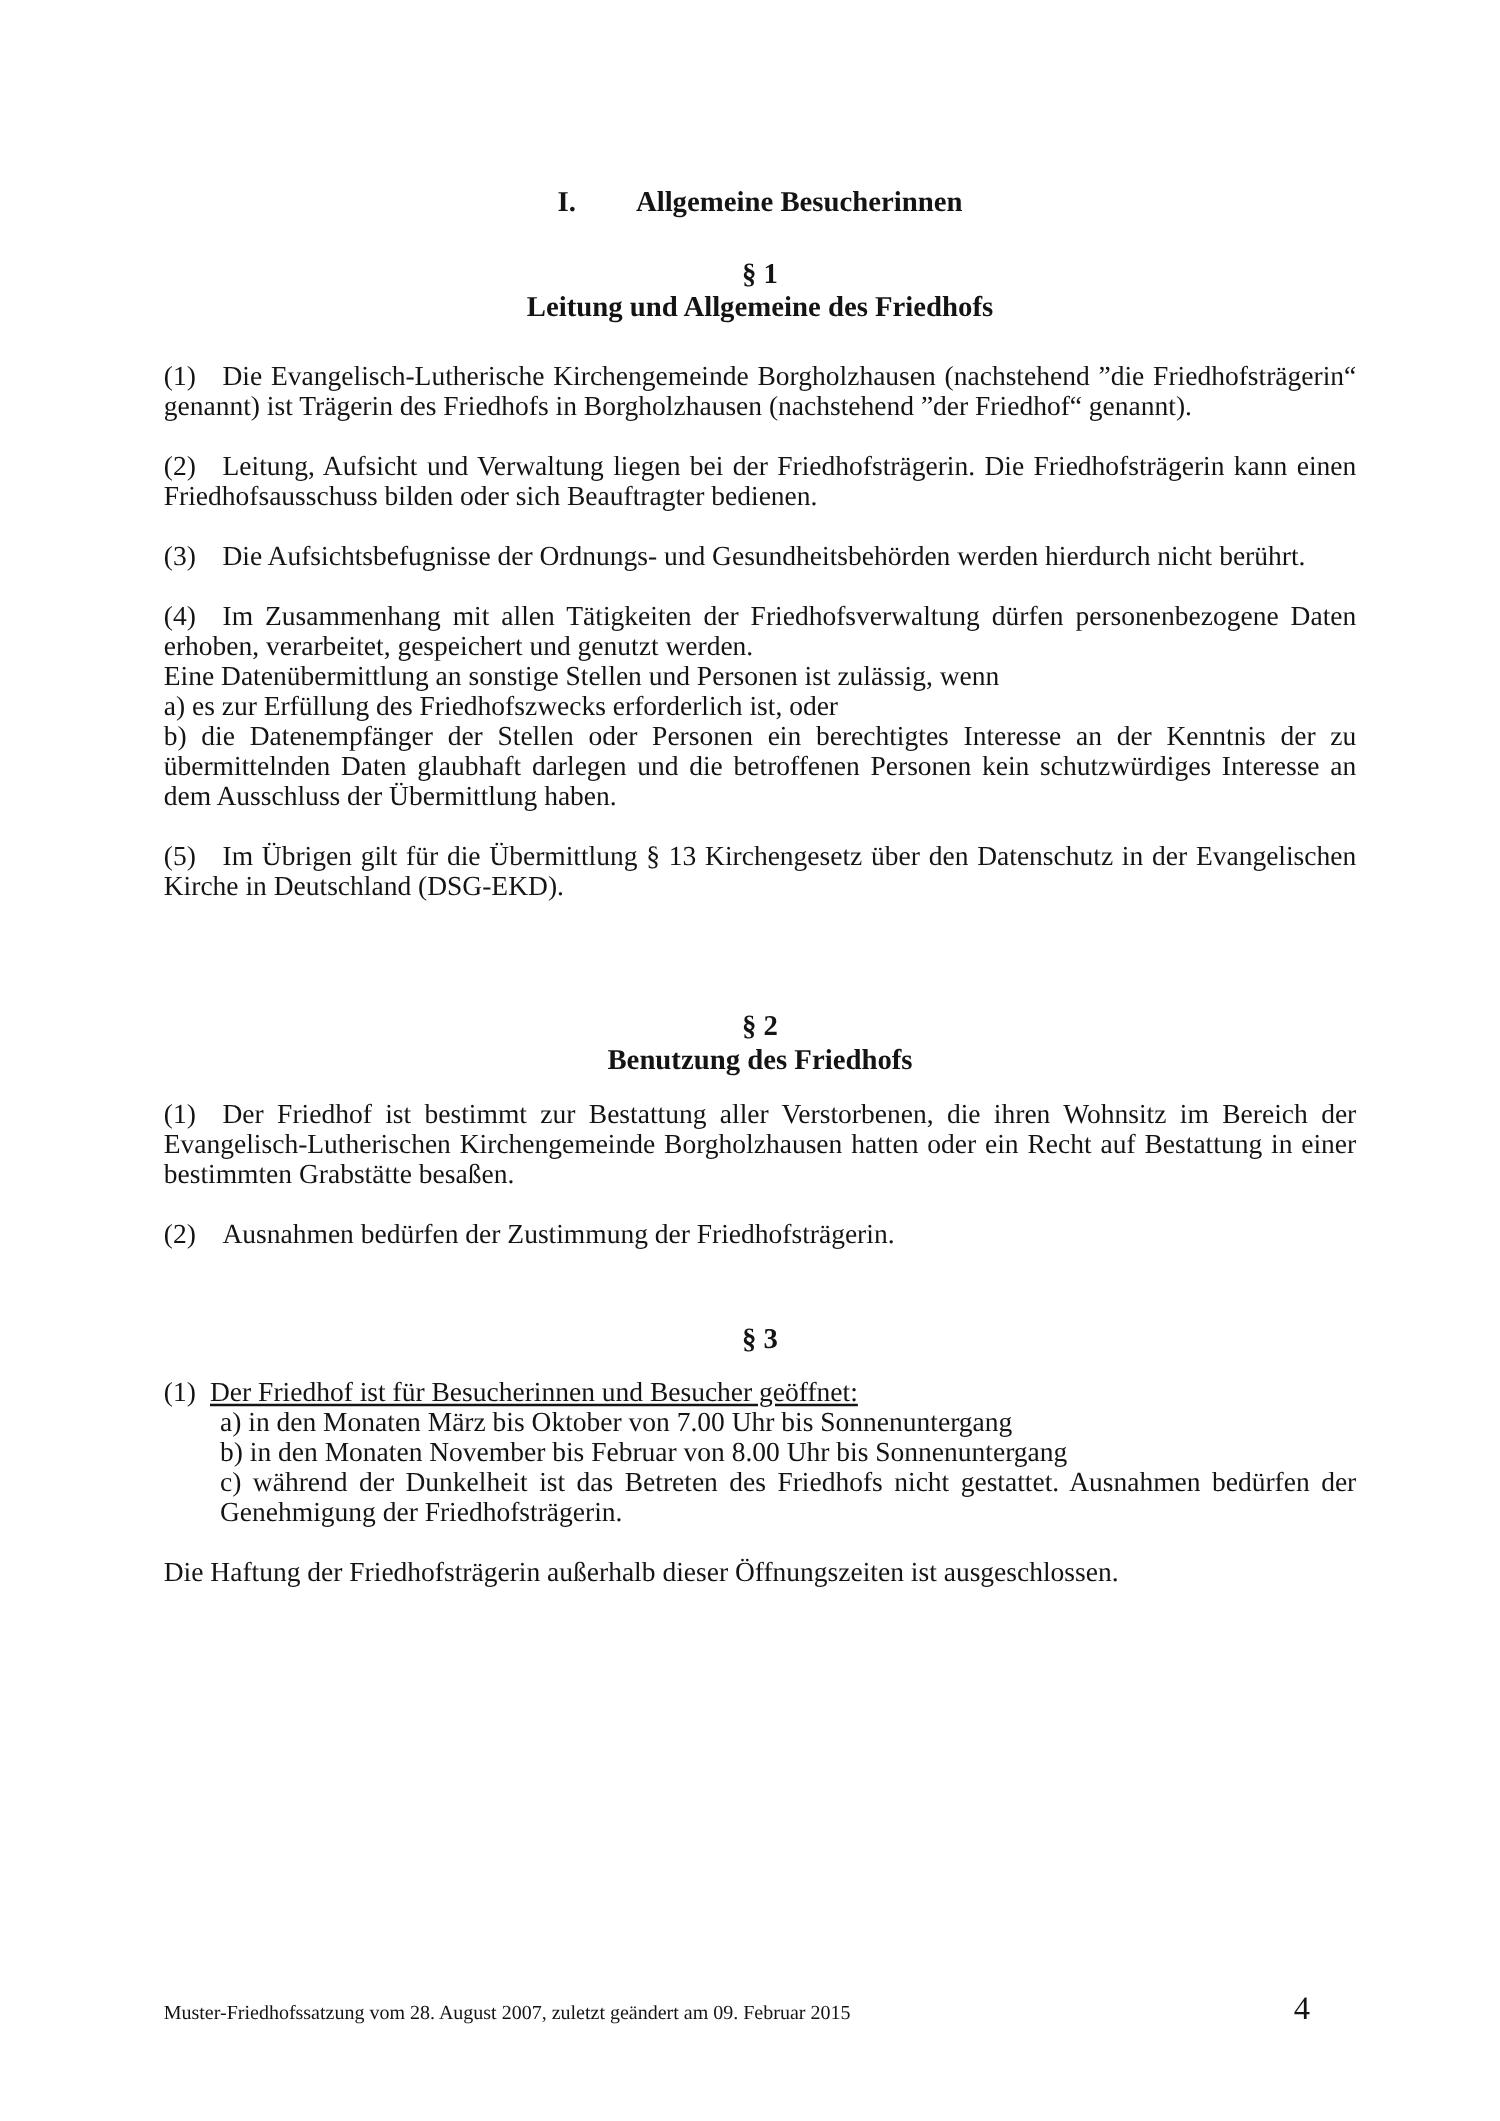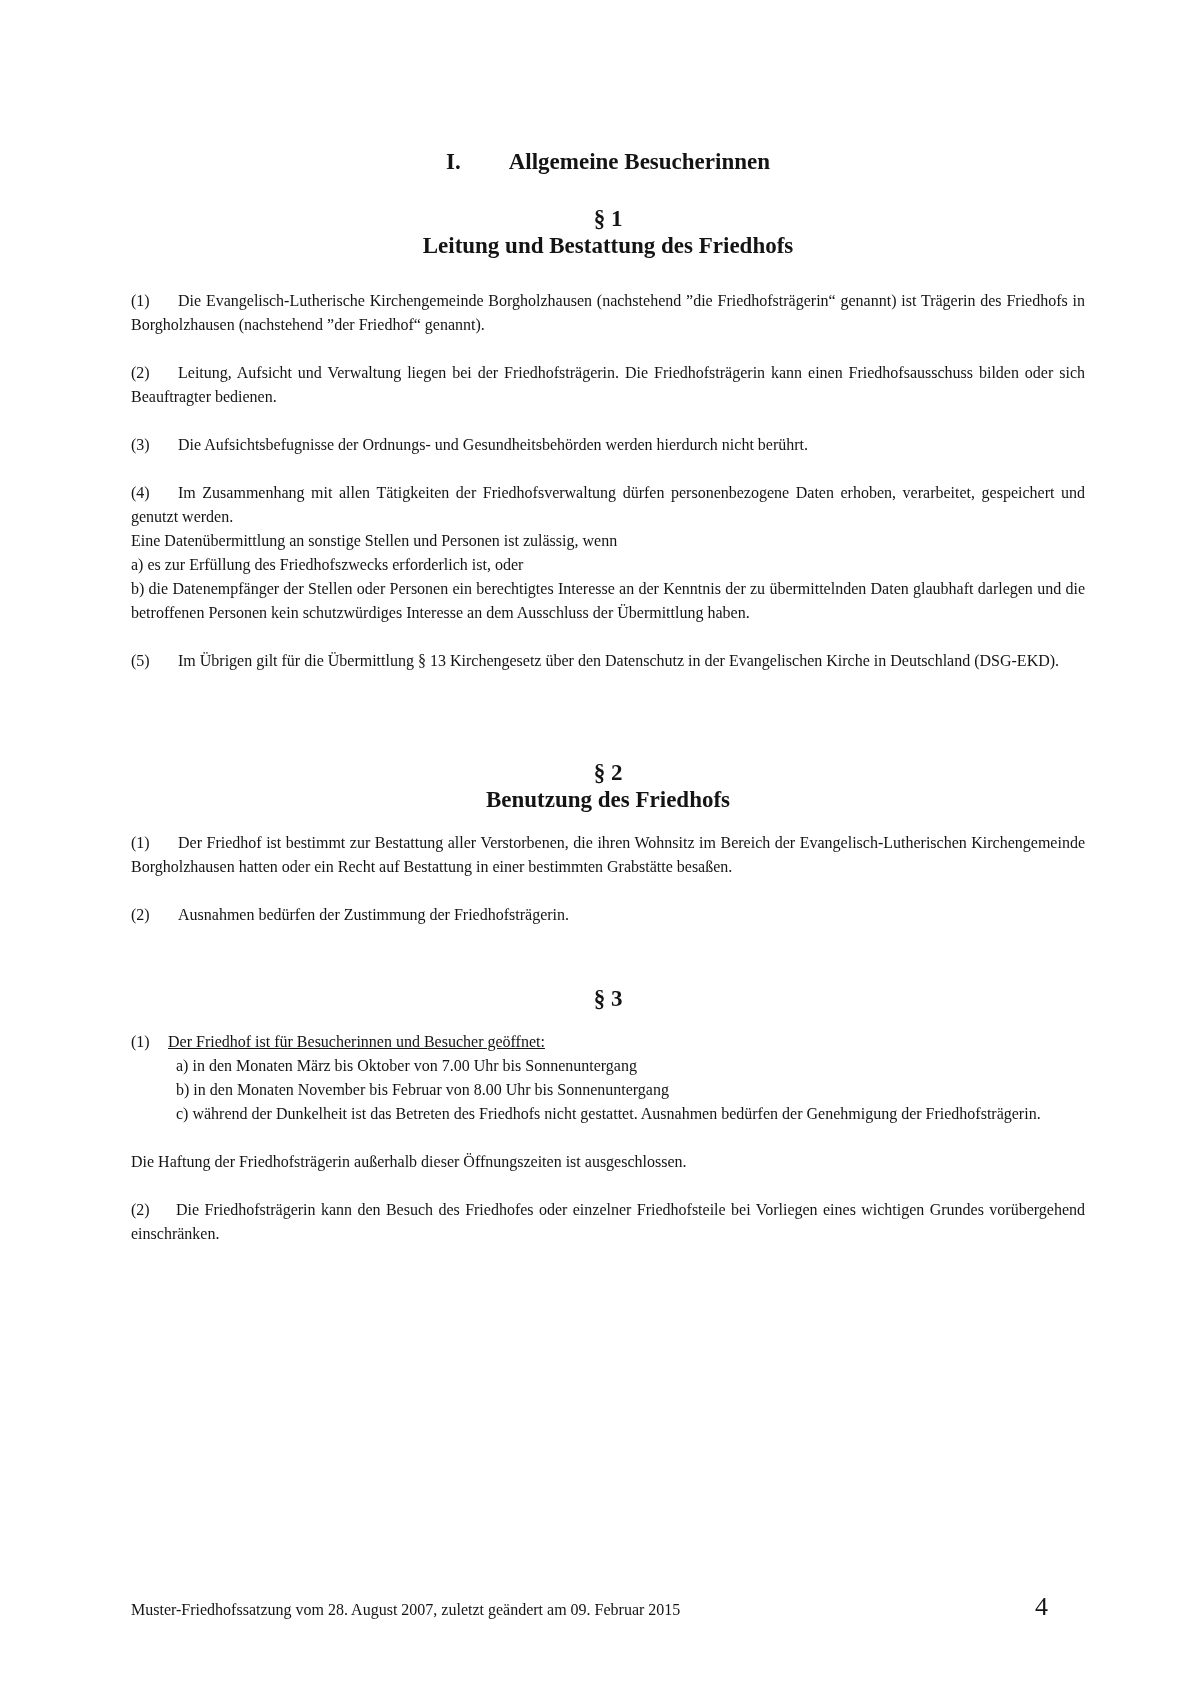--- a/index.html
+++ b/index.html
@@ -32,21 +32,21 @@
     font-weight: bold;
     font-size: 23px;
     line-height: 27px;
     margin: 0 0 30px 0;
   }
   .section-head .section-number { display: block; }
   .section-head .section-title { display: block; }
   .section-head.s2 { margin-top: 86px; margin-bottom: 18px; }
   .section-head.s3 { margin-top: 58px; margin-bottom: 18px; }
   .para {
-    font-size: 16px;
+    font-size: 22px;
     line-height: 24px;
     text-align: justify;
     margin: 0 0 24px 0;
   }
   .para .p-text { white-space: pre-line; }
   .p-marker { display: inline-block; }
   .mk-w  { width: 47px; }
   .mk-m  { width: 45px; }
   .mk-n  { width: 37px; }
   .para.tight { margin-bottom: 0; text-decoration: underline; }
@@ -69,21 +69,21 @@
 <div class="page">
   <div class="content">
 
     <h1 class="chapter">
       <span>I.</span>
       <span>Allgemeine Besucherinnen</span>
     </h1>
 
     <div class="section-head s1">
       <span class="section-number">§ 1</span>
-      <span class="section-title">Leitung und Bestattung des Friedhofs</span>
+      <span class="section-title">Leitung und Allgemeine des Friedhofs</span>
     </div>
 
     <p class="para">
       <span class="p-marker mk-w">(1)</span><span class="p-text">Die Evangelisch-Lutherische Kirchengemeinde Borgholzhausen (nachstehend ”die Fried­hofsträgerin“ genannt) ist Trägerin des Friedhofs in Borgholzhausen (nachstehend ”der Friedhof“ genannt).</span>
     </p>
 
     <p class="para">
       <span class="p-marker mk-w">(2)</span><span class="p-text">Leitung, Aufsicht und Verwaltung liegen bei der Friedhofsträgerin. Die Friedhofsträgerin kann einen Friedhofsausschuss bilden oder sich Beauftragter bedienen.</span>
     </p>
 
@@ -126,23 +126,20 @@
     <p class="para indent">
       <span class="p-text">a) in den Monaten März bis Oktober von 7.00 Uhr bis Sonnenuntergang
 b) in den Monaten November bis Februar von 8.00 Uhr bis Sonnenuntergang
 c) während der Dunkelheit ist das Betreten des Friedhofs nicht gestattet. Ausnahmen bedür­fen der Genehmigung der Friedhofsträgerin.</span>
     </p>
 
     <p class="para">
       <span class="p-text">Die Haftung der Friedhofsträgerin außerhalb dieser Öffnungszeiten ist ausgeschlossen.</span>
     </p>
 
-    <p class="para">
-      <span class="p-marker mk-m">(2)</span><span class="p-text">Die Friedhofsträgerin kann den Besuch des Friedhofes oder einzelner Friedhofsteile bei Vor­liegen eines wichtigen Grundes vorübergehend einschränken.</span>
-    </p>
 
   </div>
 
   <div class="footer-row">
     <span class="footer-note">Muster-Friedhofssatzung vom 28. August 2007, zuletzt geändert am 09. Februar 2015</span>
     <span class="page-number">4</span>
   </div>
 </div>
 
 </body></html>

